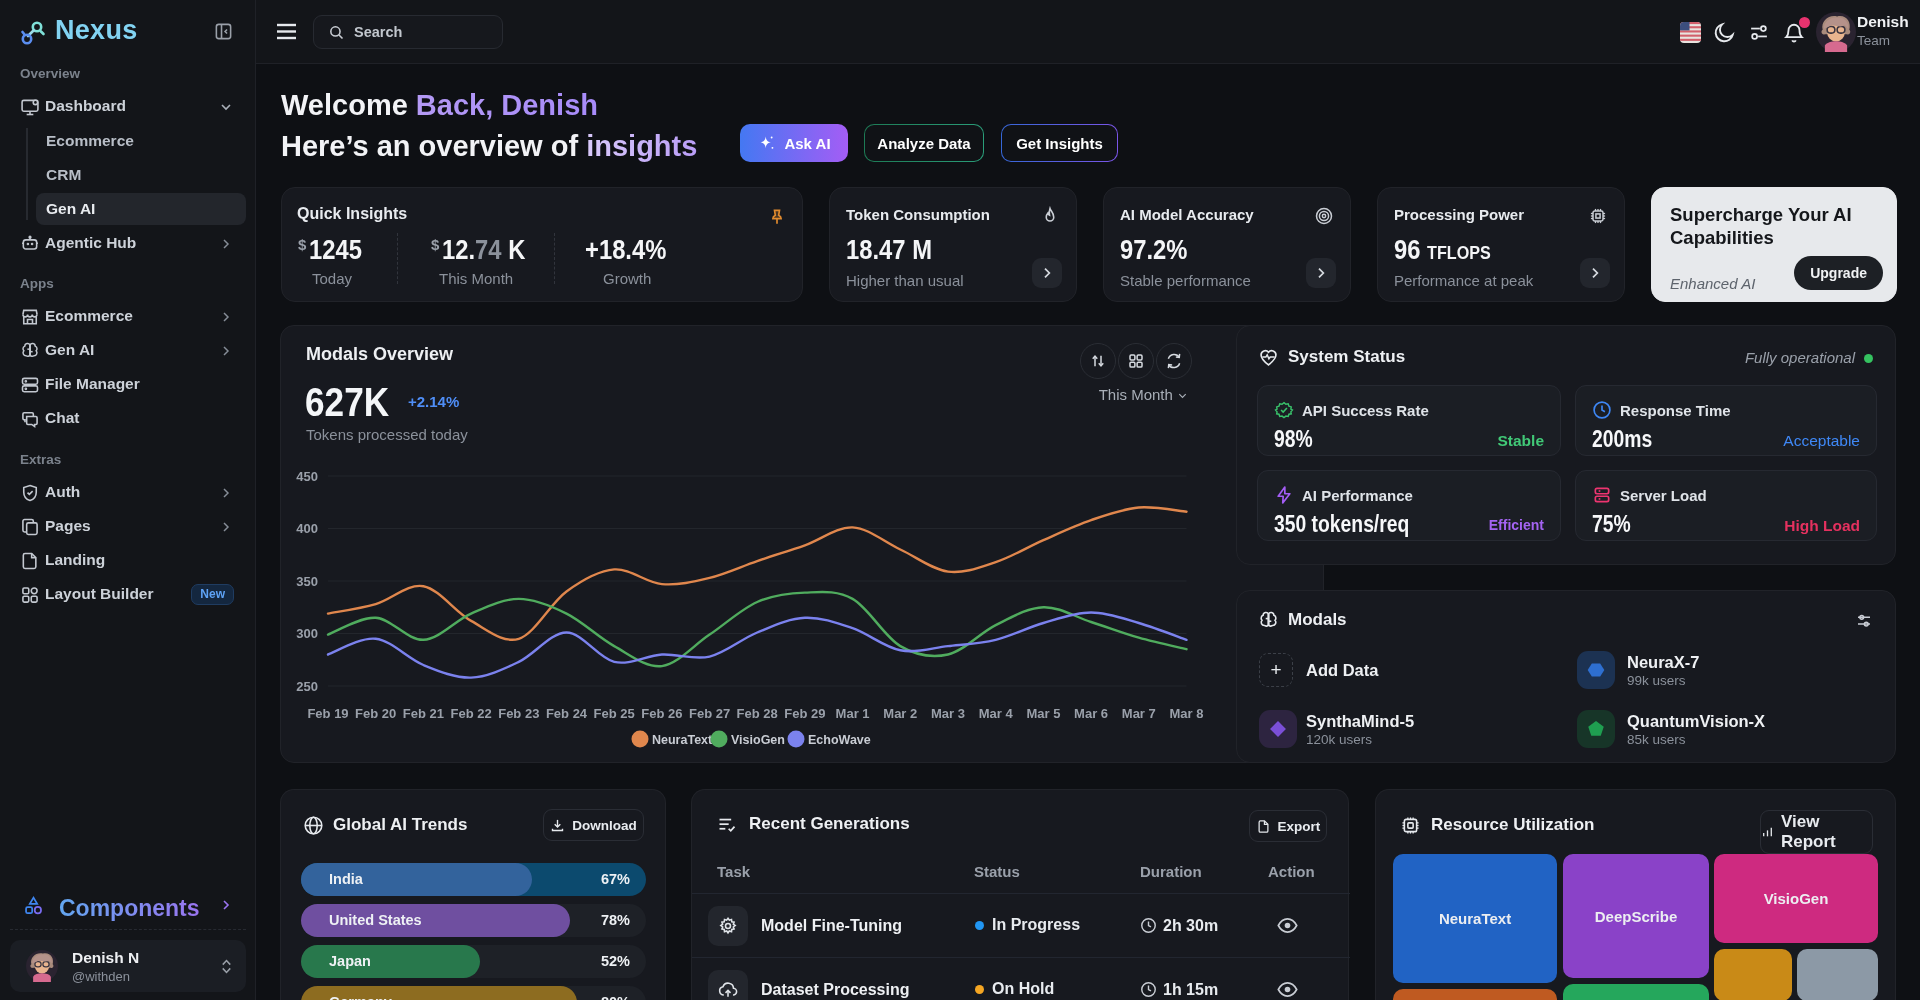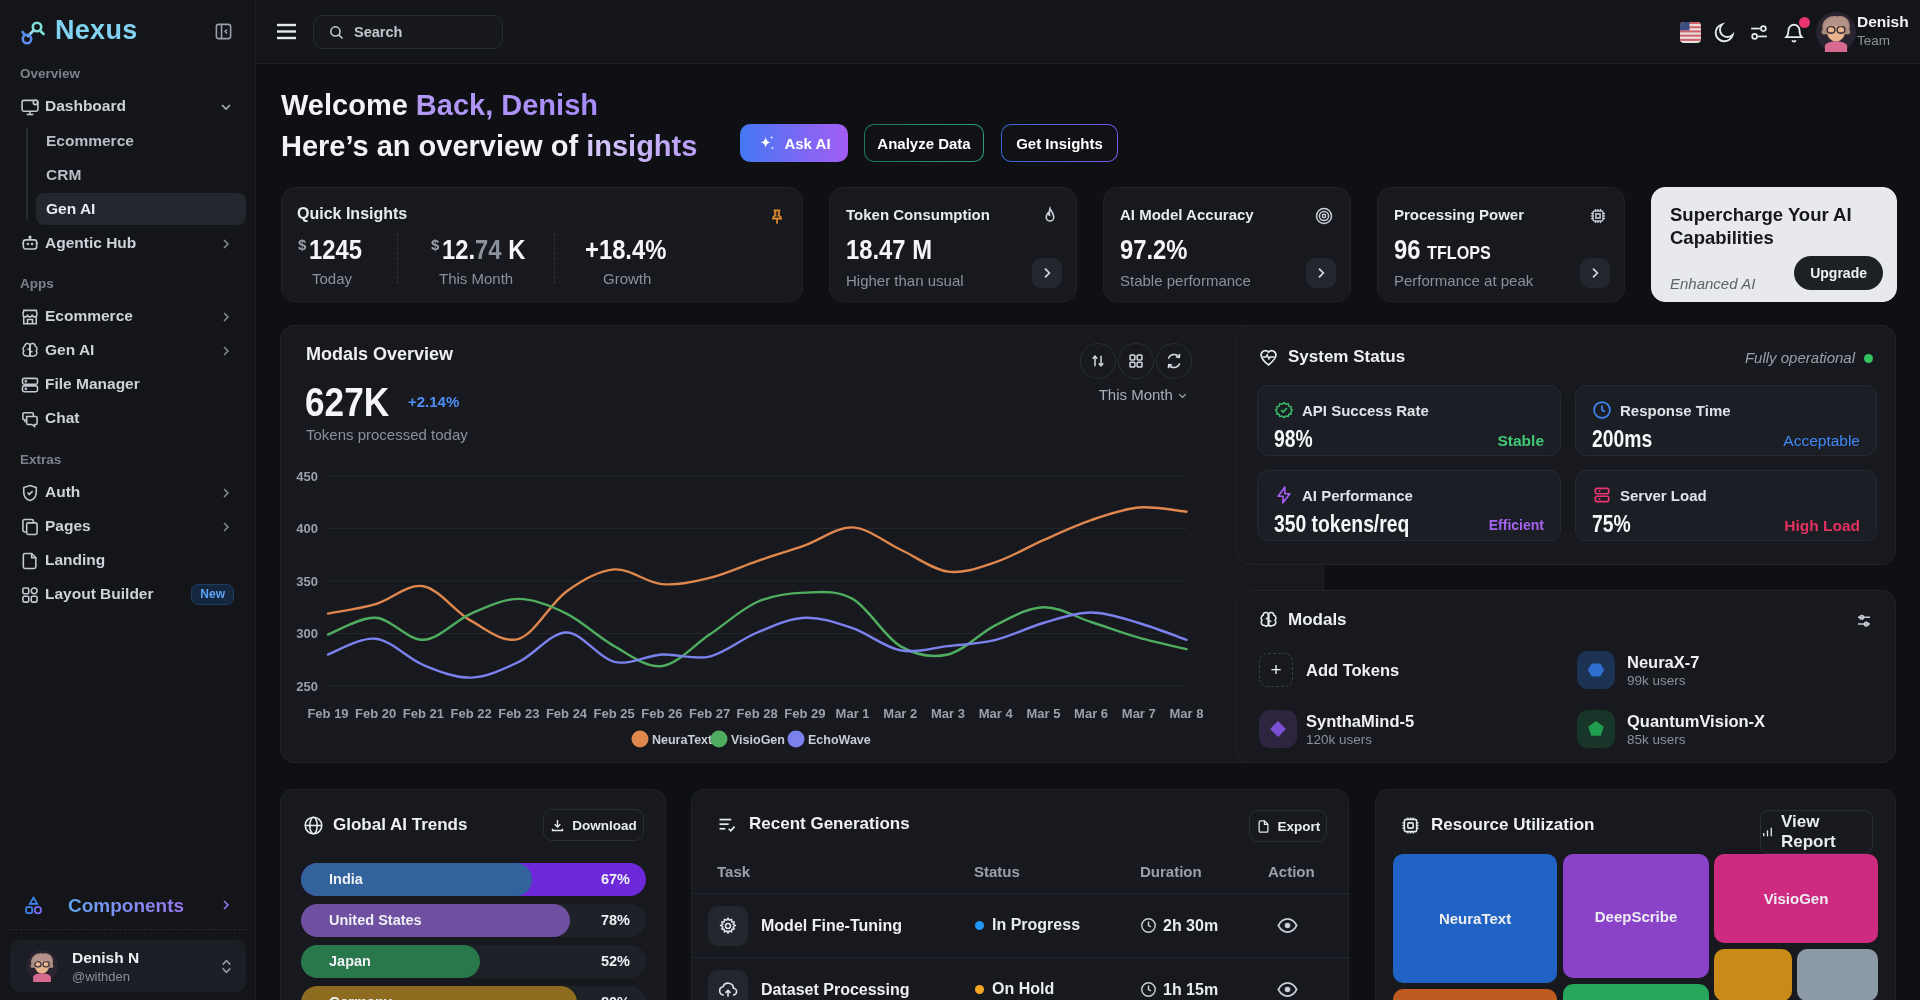--- a/index.html
+++ b/index.html
@@ -189,21 +189,21 @@
     <div class="ntext">Layout Builder</div>
     <div class="newbadge">New</div>
   </div>
 
   <div class="navitem" style="top:888px">
     <svg class="nicon" style="left:15px;width:21px;height:21px" viewBox="0 0 24 24" fill="none" stroke="#3f86f0" stroke-width="2">
         <path d="M12 3 L16.2 10 H7.8 Z"></path>
         <rect x="3.5" y="13.8" width="7" height="7" rx="1.8"></rect>
         <circle cx="17" cy="17.3" r="3.6" stroke="#7a6cf0"></circle>
       </svg>
-    <div class="ntext" style="left:60px;background:linear-gradient(90deg,#62a6f0,#9a74f0);-webkit-background-clip:text;background-clip:text;color:transparent;font-size:19px">Components</div>
+    <div class="ntext" style="left:51px;background:linear-gradient(90deg,#62a6f0,#9a74f0);-webkit-background-clip:text;background-clip:text;color:transparent;font-size:23px">Components</div>
     <svg class="nchev" viewBox="0 0 24 24" fill="none" stroke="#9a74f0" stroke-width="2.4">
         <path d="M9 6 L15 12 L9 18"></path>
       </svg>
   </div>
 
   <div id="sidebar-divider"></div>
   <div id="usercard">
     <svg class="abs" style="left:16px;top:10px" width="32" height="32" viewBox="0 0 36 36">
       <circle cx="18" cy="18" r="18" fill="#2a2330"></circle>
       <path d="M6 16 C4 8 12 2 19 4 C27 2 32 9 30 16 C32 18 30 21 28 20 L8 20 C5 21 4 17 6 16 Z" fill="#a98b7c"></path>
@@ -529,21 +529,21 @@
     </svg>
   <div class="abs" style="left:51px;top:19px;font-size:17px;font-weight:700;color:#eef0f3">Modals</div>
   <svg class="abs" style="right:22px;top:21px" width="18" height="18" viewBox="0 0 24 24" fill="none" stroke="#c9cdd4" stroke-width="2">
       <line x1="4" y1="7" x2="20" y2="7"></line>
       <circle cx="9" cy="7" r="2.5"></circle>
       <line x1="4" y1="16" x2="20" y2="16"></line>
       <circle cx="15" cy="16" r="2.5"></circle>
     </svg>
 
   <div class="abs" style="left:22px;top:62px;width:34px;height:34px;border:1.5px dashed #3c4048;border-radius:9px;text-align:center;line-height:32px;font-size:19px;color:#e6e9ed">+</div>
-  <div class="abs" style="left:69px;top:70px;font-size:16.5px;font-weight:700;color:#eef0f3">Add Tokens</div>
+  <div class="abs" style="left:69px;top:70px;font-size:16.5px;font-weight:700;color:#eef0f3">Add Data</div>
 
   <div class="modicon" style="left:340px;top:60px;background:#1c3252">
       <svg style="margin:9px" width="20" height="20" viewBox="0 0 24 24">
         <path d="M7 4.2 H17 L22 12 L17 19.8 H7 L2 12 Z" fill="#2e6fd0"></path>
       </svg>
     </div>
   <div class="abs" style="left:390px;top:62px;font-size:16.5px;font-weight:700;color:#eef0f3">NeuraX-7</div>
   <div class="abs" style="left:390px;top:82px;font-size:13.5px;color:#8b919b">99k users</div>
 
   <div class="modicon" style="left:22px;top:119px;background:#2d2440">
@@ -572,21 +572,21 @@
   <div class="abs" style="left:52px;top:25px;font-size:17px;font-weight:700;color:#eef0f3">Global AI Trends</div>
   <div class="obtn" style="right:21px;top:19px;width:101px;height:32px;font-size:13.5px">
     <svg width="15" height="15" viewBox="0 0 24 24" fill="none" stroke="#e6e9ed" stroke-width="2.2">
         <path d="M12 3 V14"></path>
         <path d="M7.5 10 L12 14.5 L16.5 10"></path>
         <path d="M4 17 V20 H20 V17"></path>
       </svg>
     Download
   </div>
 
-  <div class="abs" style="left:20px;top:73px;width:345px;height:33px;background:#6d28d9;border-radius:17px">
+  <div class="abs" style="left:20px;top:73px;width:345px;height:33px;background:#0c4a6e;border-radius:17px">
     <div class="abs" style="left:0;top:0;width:231px;height:33px;background:#33639c;border-radius:17px"></div>
     <div class="abs" style="left:28px;top:8px;font-size:14.5px;font-weight:700;color:#eef1f4">India</div>
     <div class="abs" style="right:16px;top:8px;font-size:14.5px;font-weight:700;color:#eef1f4">67%</div>
   </div>
   <div class="abs" style="left:20px;top:114px;width:345px;height:33px;background:#1e2127;border-radius:17px">
     <div class="abs" style="left:0;top:0;width:269px;height:33px;background:#6f4fa0;border-radius:17px"></div>
     <div class="abs" style="left:28px;top:8px;font-size:14.5px;font-weight:700;color:#eef1f4">United States</div>
     <div class="abs" style="right:16px;top:8px;font-size:14.5px;font-weight:700;color:#eef1f4">78%</div>
   </div>
   <div class="abs" style="left:20px;top:155px;width:345px;height:33px;background:#1e2127;border-radius:17px">

